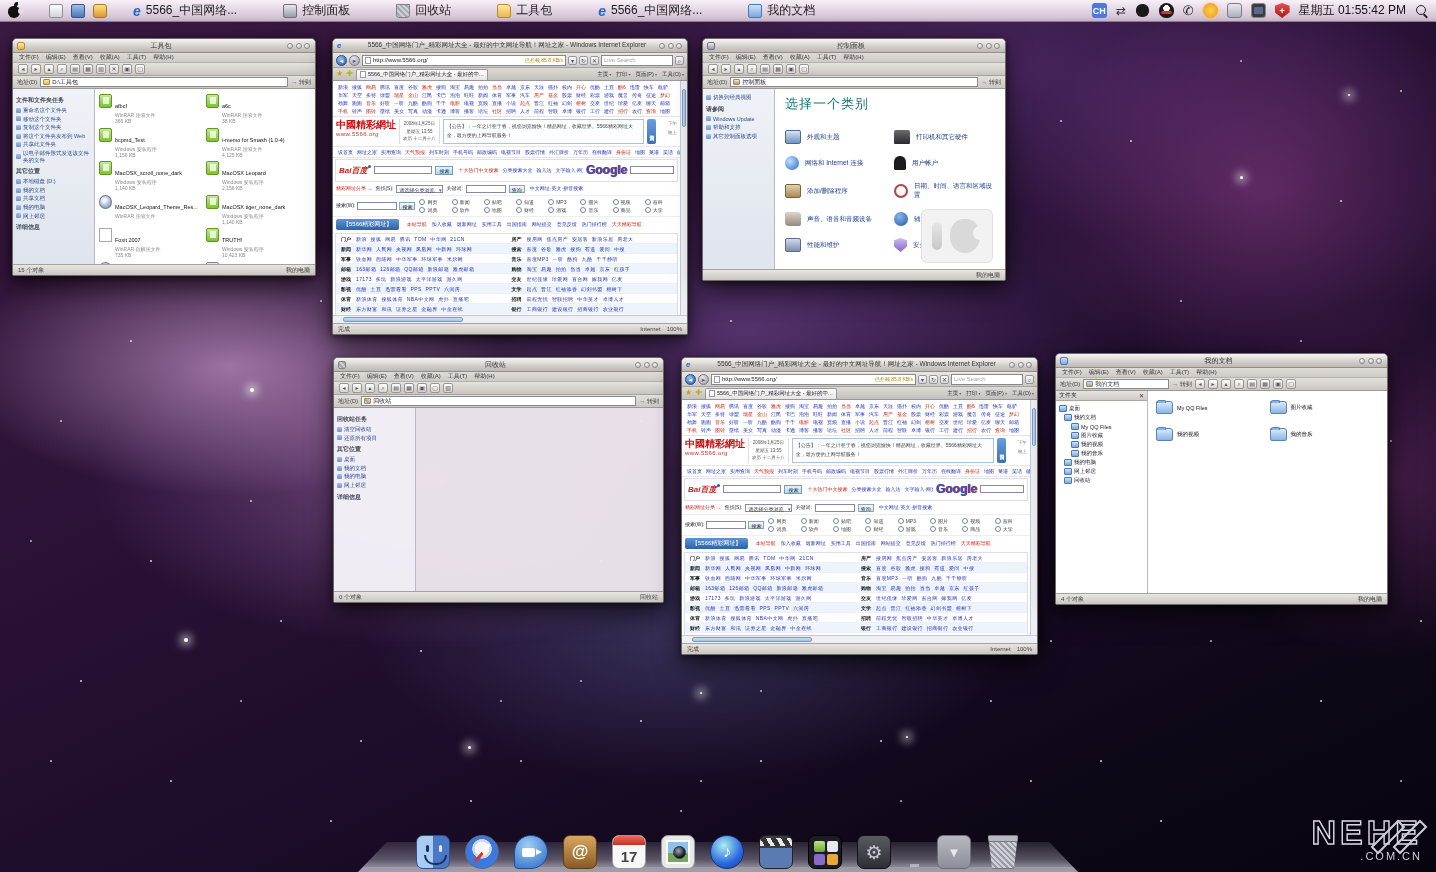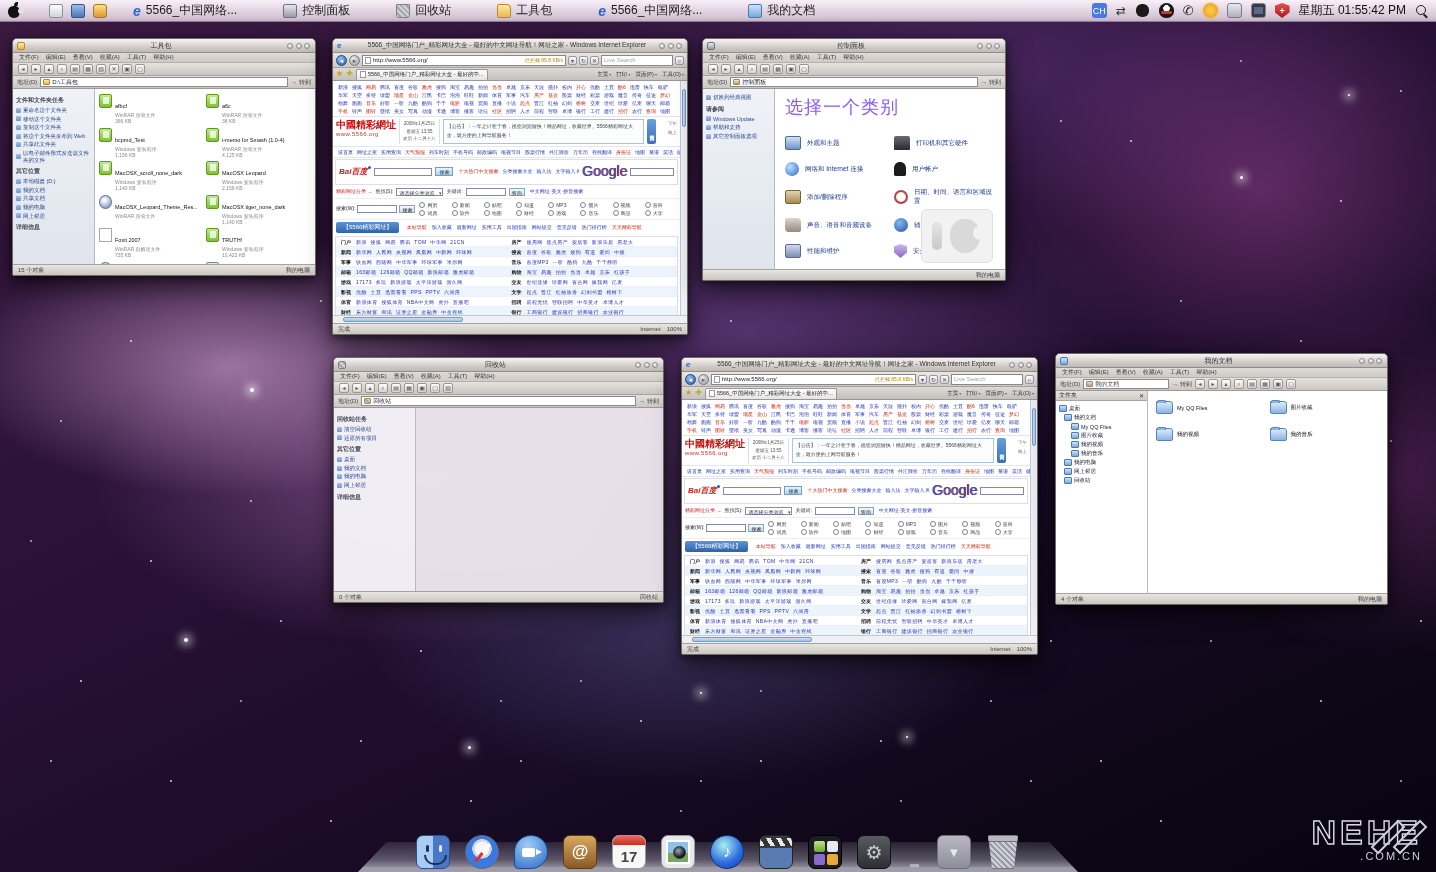--- a/index.html
+++ b/index.html
@@ -49,21 +49,21 @@
   .mi-doc { background:linear-gradient(#fff,#cfd4da); border:1px solid #8a9099; }
   .mi-win { background:linear-gradient(#9cc0ea,#4a78b8); border:1px solid #39588a; }
   .mi-gold { background:linear-gradient(#ffe08a,#d89a2a); border:1px solid #a8761e; border-radius:3px; }
   .mi-ie { color:#2a66c8; font-weight:bold; font-style:italic; font-size:14px; line-height:14px; width:auto; }
   .mi-cpl { background:linear-gradient(#e8e8ee,#9a9aa8); border:1px solid #70707e; }
   .mi-bin { background:repeating-linear-gradient(45deg,#cfcfd6 0 2px,#a8a8b2 2px 4px); border:1px solid #808089; border-radius:0 0 3px 3px; }
   .mi-folder { background:linear-gradient(#ffe9a8,#e8b84a); border:1px solid #b8882a; border-radius:2px 4px 2px 2px; }
   .mi-mydoc { background:linear-gradient(#cfe2f8,#7aa8e0); border:1px solid #4a78b0; }
   .st-ico { width:15px; height:15px; border-radius:3px; display:flex; align-items:center; justify-content:center;
     font-size:9px; color:#fff; flex:none; }
-  .si-ch { background:#4a7ae0; font-weight:normal; }
+  .si-ch { background:#4a7ae0; font-weight:bold; }
   .si-net { color:#333; font-size:12px; width:auto; }
   .si-apple { position:relative; } .si-apple::before { content:""; position:absolute; inset:1px; background:#1a1a1a; border-radius:45%; }
   .si-qq { background:radial-gradient(circle at 50% 35%, #fff 25%, #1a1a1a 28%); border-radius:50% 50% 45% 45%; position:relative; }
   .si-qq::after { content:""; position:absolute; left:2px; right:2px; top:8px; height:3px; background:#e03020; border-radius:2px; }
   .si-phone { color:#222; font-size:13px; width:auto; }
   .si-burst { background:radial-gradient(circle,#ffd24a,#e8921a); border-radius:50%; box-shadow:0 0 3px #ffba3a; }
   .si-mon { background:linear-gradient(#e8e8ee,#b0b0bc); border:1px solid #7a7a88; }
   .si-scr { background:#3a3a44; border:1px solid #888; } .si-scr::after { content:""; display:block; width:9px; height:7px; background:#5a6a8a; }
   .si-shield { background:linear-gradient(#e85050,#b01818); clip-path:polygon(50% 0,100% 18%,100% 62%,50% 100%,0 62%,0 18%); position:relative; }
   .si-shield::after { content:"+"; color:#fff; font-size:9px; font-weight:bold; }
@@ -114,21 +114,21 @@
   .i-disc { border-radius:50%; background:radial-gradient(circle at 40% 35%, #f4f8ff 15%, #aabbd4 55%, #7a8cb0); border:1px solid #68789a; }
   .i-doc { background:#fff; border:1px solid #a8a8a8; border-radius:0; }
   .i-monitor { background:linear-gradient(#e6e9f2,#a8b2c8); border:1px solid #7a84a0; position:relative; }
   .i-monitor::after { content:""; position:absolute; inset:2px 2px 4px; background:#4a6aa8; }
   .fname { font-size:5.5px; color:#111; line-height:1.25; }
   .fmeta { font-size:5px; color:#8a8a8a; line-height:1.25; }
 
   
   .cpbody { flex:1; display:flex; overflow:hidden; background:#fff; }
   .cpmain { flex:1; padding:6px 10px; position:relative; overflow:hidden; }
-  .cph { font-size:18px; color:#8b5cf6; margin-bottom:17px; letter-spacing:1px; }
+  .cph { font-size:13px; color:#0f766e; margin-bottom:17px; letter-spacing:1px; }
   .cpgrid { display:grid; grid-template-columns:1fr 1fr; gap:12px 8px; }
   .cpitem { display:flex; align-items:center; gap:6px; font-size:6.5px; color:#1a3a8c; }
   .cpic { width:16px; height:14px; flex:none; border-radius:2px; }
   .i-display { background:linear-gradient(#d5e4f2,#6f93c4); border:1px solid #4a6a9a; }
   .i-printer { background:linear-gradient(#6a6a70,#2a2a30); border-radius:2px 2px 1px 1px; }
   .i-globe { border-radius:50%; background:radial-gradient(circle at 35% 35%, #bfe0ff, #2a6ac8); width:14px; }
   .i-user { background:#1c1c20; border-radius:45% 45% 12% 12%; width:12px; }
   .i-addrem { background:linear-gradient(#e2d2ae,#a88a54); border:1px solid #7a6438; }
   .i-clockc { border-radius:50%; background:radial-gradient(#fff 40%, #e8c2c2); border:2px solid #a84a4a; width:14px; }
   .i-sound { background:linear-gradient(#ded4cc,#948a82); border-radius:2px 4px 2px 4px; }
@@ -211,21 +211,21 @@
   .sidemini { flex:none; width:18px; font-size:4.5px; color:#777; line-height:2; text-align:right; }
   .navrow5 { padding:1px 3px; border-bottom:1px solid #e6e6ee; line-height:8px; white-space:nowrap; overflow:hidden; }
   .navrow5 .lk:nth-child(9n+4) { color:#cc2211; }
   .bdrow { display:flex; align-items:center; gap:3px; padding:2px 3px; border:1px solid #dde; margin:1px 2px; }
   .bdlogo { font-weight:bold; font-style:italic; font-size:8px; color:#c22; flex:none; position:relative; padding-right:4px; }
   .bdlogo::after { content:""; position:absolute; right:0; top:0; width:3px; height:3px; border-radius:50%; background:#2a5ac8; }
   .bdin { width:58px; height:8px; background:#fff; border:1px solid #88a; flex:none; }
   .bdbtn { flex:none; font-size:5px; background:linear-gradient(#e8f4ff,#b2d4f0); border:1px solid #7a9ac0; padding:0 3px; height:9px; line-height:9px; color:#134; }
   .bdlinks { flex:1; white-space:nowrap; overflow:hidden; }
   .bdlinks .lk:first-child { color:#cc2211; }
-  .glogo { flex:none; font-weight:normal; font-size:14px; color:#2a52c8; text-shadow:1px 0 #d03020; }
+  .glogo { flex:none; font-weight:bold; font-size:12px; color:#2a52c8; text-shadow:1px 0 #d03020; }
   .gin { width:44px; height:8px; background:#fff; border:1px solid #88a; flex:none; }
   .findrow { display:flex; align-items:center; gap:3px; padding:2px 3px; font-size:5px; color:#334; border-bottom:1px solid #eee; white-space:nowrap; overflow:hidden; }
   .fr-red { color:#c22; }
   .tin { width:40px; height:8px; background:#fff; border:1px solid #88a; flex:none; }
   .sel { border:1px solid #88a; background:#fff; padding:0 8px 0 2px; position:relative; height:8px; line-height:8px; flex:none; }
   .sel::after { content:"▾"; position:absolute; right:1px; top:0; font-size:5px; color:#357; }
   .minibtn { border:1px solid #8aa; background:linear-gradient(#f4f8fc,#cfe0ee); padding:0 2px; height:8px; line-height:8px; flex:none; }
   .radiorow { display:flex; gap:4px; padding:2px 3px; border-bottom:1px solid #eee; align-items:center; }
   .rleft { flex:none; display:flex; gap:2px; align-items:center; }
   .radios { flex:1; display:flex; flex-wrap:wrap; }

